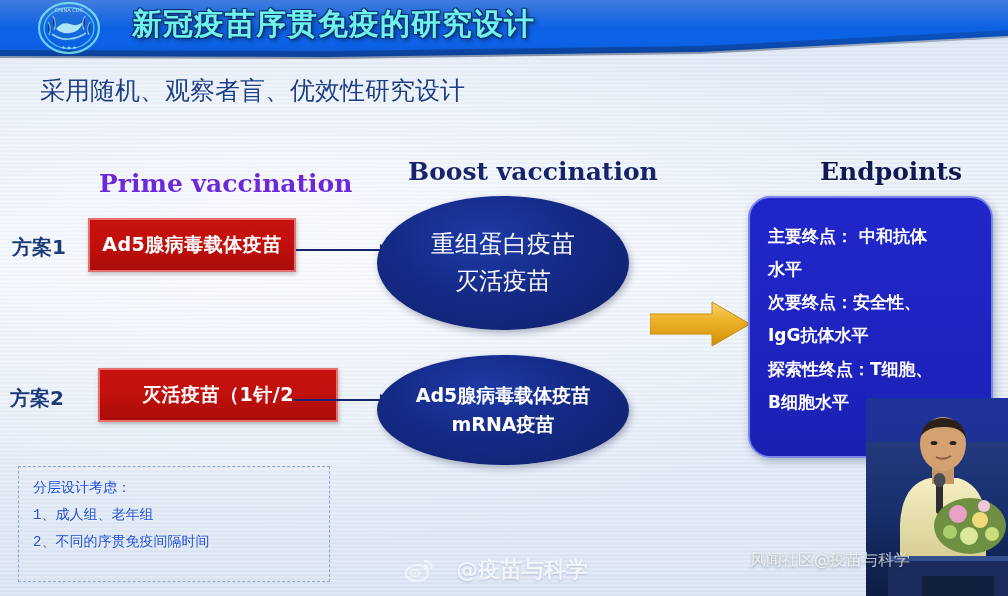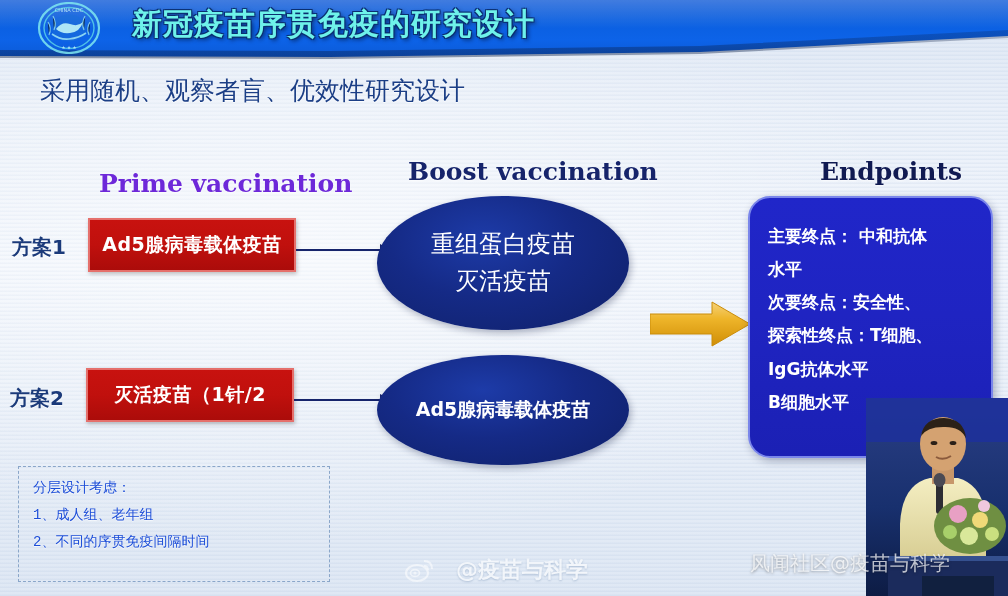--- a/index.html
+++ b/index.html
@@ -95,21 +95,21 @@
     display:flex;align-items:center;justify-content:center;
     overflow:hidden;
     box-shadow:1px 2px 4px rgba(20,10,10,.25);
   }
   .red-box span{
     font-family:"DejaVu Sans","Liberation Sans",sans-serif;
     font-size:19px;font-weight:700;color:#ffffff;white-space:nowrap;
     letter-spacing:.5px;
   }
   #red-box-1{left:88px;top:218px;width:208px;height:54px;}
-  #red-box-2{left:86px;top:368px;width:208px;height:54px;}
+  #red-box-2{left:98px;top:368px;width:240px;height:54px;}
   
   .ellipse{
     position:absolute;border-radius:50%;
     background:radial-gradient(ellipse at 42% 32%, #1d3ba8 0%, #152a86 45%, #0f2068 100%);
     display:flex;flex-direction:column;align-items:center;justify-content:center;
     box-shadow:2px 3px 7px rgba(10,20,60,.3);
   }
   .ellipse span{
     font-family:"DejaVu Sans","Liberation Sans",sans-serif;
     color:#ffffff;white-space:nowrap;line-height:1.55;
@@ -168,21 +168,21 @@
   }
   #weibo-watermark .wm-text{
     font-family:"DejaVu Sans","Liberation Sans",sans-serif;
     font-size:22px;font-weight:700;color:#ffffff;white-space:nowrap;
     text-shadow:0 1px 2px rgba(90,120,160,.55);
   }
   #weibo-icon svg{display:block;}
   #community-watermark{
     position:absolute;left:750px;top:550px;
     font-family:"DejaVu Sans","Liberation Sans",sans-serif;
-    font-size:20px;color:rgba(255,255,255,.72);white-space:nowrap;
+    font-size:16px;color:rgba(255,255,255,.72);white-space:nowrap;
     text-shadow:0 1px 3px rgba(0,0,0,.35);
   }
 </style>
 </head>
 <body>
 
 <div id="stage">
 
   <div id="slide-bg"></div>
 
@@ -244,41 +244,42 @@
 
   <div class="connector" id="connector-2">
     <svg width="98" height="22" viewBox="0 0 98 22" xmlns="http://www.w3.org/2000/svg">
       <line x1="0" y1="11" x2="86" y2="11" stroke="#16246b" stroke-width="2"></line>
       <polygon points="86,5 98,11 86,17" fill="#16246b"></polygon>
     </svg>
   </div>
 
   <div class="ellipse" id="ellipse-2">
     <span>Ad5腺病毒载体疫苗</span>
+    <span>mRNA疫苗</span>
   </div>
 
   <div id="gold-arrow">
     <svg width="100" height="48" viewBox="0 0 100 48" xmlns="http://www.w3.org/2000/svg">
       <defs>
         <linearGradient id="goldgrad" x1="0" y1="0" x2="0" y2="1">
           <stop offset="0%" stop-color="#f6d27a"></stop>
           <stop offset="38%" stop-color="#eeb52a"></stop>
           <stop offset="100%" stop-color="#d08e06"></stop>
         </linearGradient>
       </defs>
       <polygon points="0,14 62,14 62,2 100,24 62,46 62,34 0,34" fill="url(#goldgrad)" stroke="#c98c0a" stroke-width="1"></polygon>
     </svg>
   </div>
 
   <div id="endpoints-box">
     <span class="bold">主要终点： 中和抗体</span>
     <span class="bold">水平</span>
     <span class="bold">次要终点：安全性、</span>
+    <span class="bold">IgG抗体水平</span>
     <span class="bold">探索性终点：T细胞、</span>
-    <span class="bold">IgG抗体水平</span>
     <span class="bold">B细胞水平</span>
   </div>
 
   <div id="strat-box">
     <span>分层设计考虑：</span>
     <span>1、成人组、老年组</span>
     <span>2、不同的序贯免疫间隔时间</span>
   </div>
 
   <div id="speaker">

